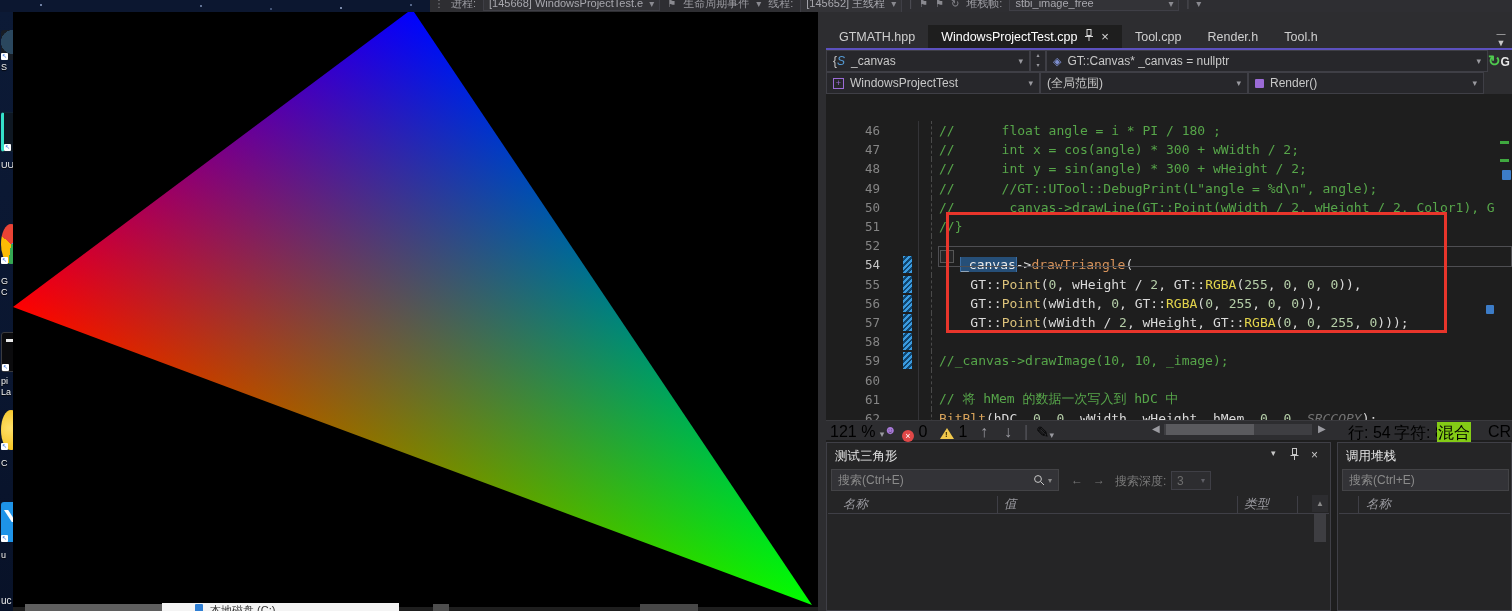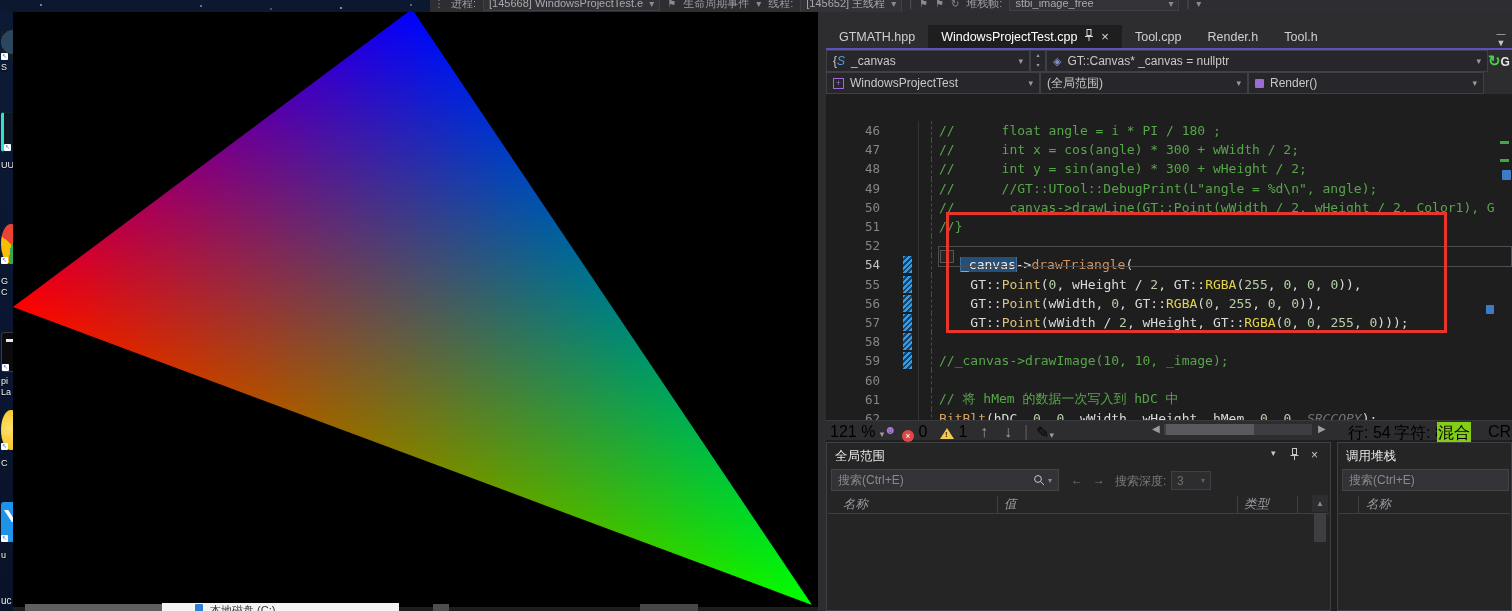--- a/index.html
+++ b/index.html
@@ -325,21 +325,21 @@
   <div class="hs-track">
       <div class="hs-thumb"></div>
     </div>
   <span class="st" style="left:1318px; top:423px; color:#9a9aa0; font-size:10px">▶</span>
   <span class="st" style="left:1348px; top:423px">行: 54</span>
   <span class="st" style="left:1394px; top:423px">字符: 8</span>
   <span class="st badge" style="left:1437px; top:422px">混合</span>
   <span class="st" style="left:1488px; top:423px">CRL</span>
 
   <div class="panel panel-autos">
-    <span class="panel-title">全局范围</span>
+    <span class="panel-title">测试三角形</span>
     <span class="panel-ctl" style="left:444px; font-size:9px">▾</span>
     <span class="panel-ctl" style="left:463px">
       <svg class="pin-svg" width="9" height="12" viewBox="0 0 9 12">
           <rect x="2.5" y="0.5" width="4" height="6" fill="none" stroke="#c8c8c8"></rect>
           <line x1="0.5" y1="7.5" x2="8.5" y2="7.5" stroke="#c8c8c8"></line>
           <line x1="4.5" y1="8" x2="4.5" y2="12" stroke="#c8c8c8"></line>
         </svg>
     </span>
     <span class="panel-ctl" style="left:484px">×</span>
     <div class="searchbox" style="left:4px; width:228px">

